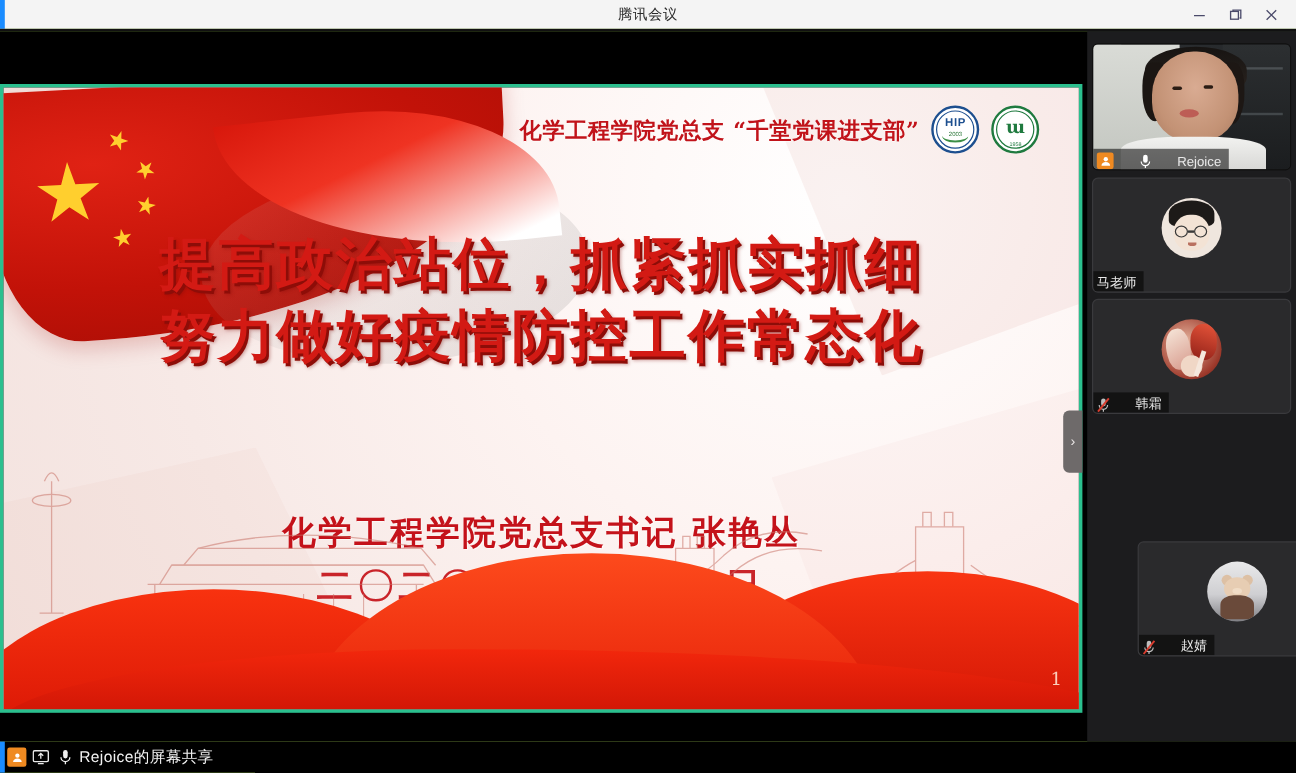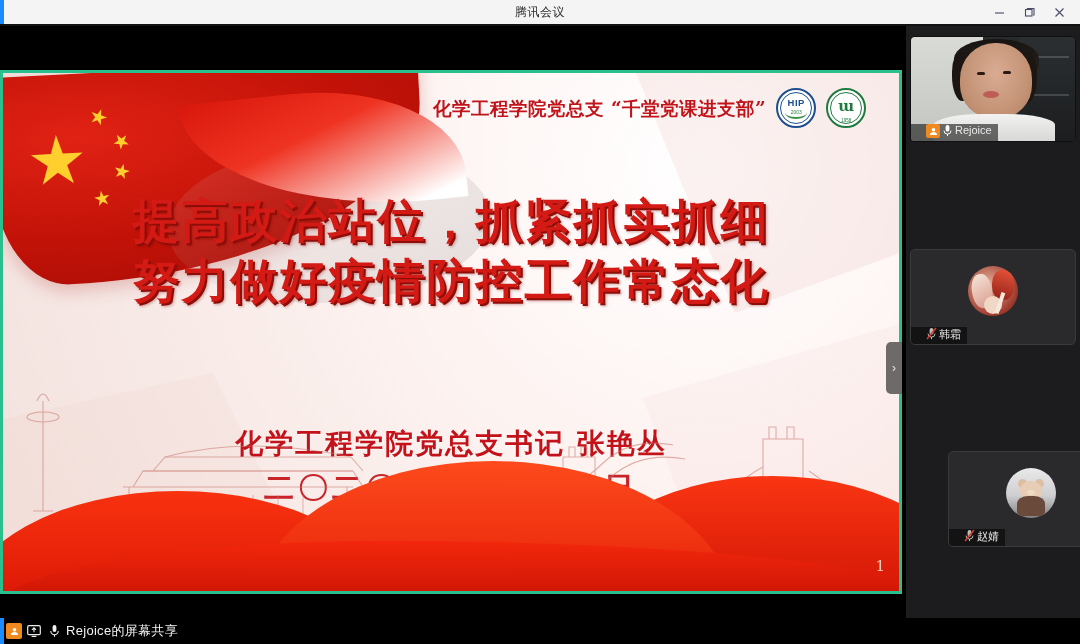--- a/index.html
+++ b/index.html
@@ -243,23 +243,23 @@
   .av-bear2 .b2-ear-l,.av-bear2 .b2-ear-r{ position:absolute; top:11px; width:9px; height:9px;
     background:#ddc0a4; border-radius:50%; }
   .av-bear2 .b2-ear-l{ left:12px;} .av-bear2 .b2-ear-r{ left:29px;}
   .av-bear2 .b2-body{ position:absolute; left:11px; top:28px; width:28px; height:20px;
     background:#6a4a3a; border-radius:40% 40% 20% 20%; }
   .av-bear2 .b2-snout{ position:absolute; left:21px; top:22px; width:8px; height:5px;
     background:#f0dcc6; border-radius:50%; }
 
   
   .chip {
-    position:absolute; left:0; bottom:0; height:17px; padding:0 6px 0 15px;
+    position:absolute; left:0; bottom:0; height:17px; padding:0 6px 0 3px;
     background:rgba(0,0,0,.55);
-    display:flex; align-items:flex-start; gap:2px;
+    display:flex; align-items:flex-end; gap:21px;
     color:#e9e9e9; font-size:11px; white-space:nowrap;
   }
   .badge-host {
     width:14px; height:14px; background:#ef8a21; border-radius:2px;
     display:flex; align-items:center; justify-content:center; flex:0 0 auto;
   }
   .badge-host svg { width:9px; height:9px; display:block; }
   .mic { width:11px; height:13px; flex:0 0 auto; }
   .mic svg { width:11px; height:13px; display:block; }
 
@@ -420,20 +420,33 @@
             <svg viewBox="0 0 11 13">
                 <rect x="3.6" y="1" width="3.8" height="6.6" rx="1.9" fill="#fff"></rect>
                 <path d="M2 6.6a3.5 3.5 0 0 0 7 0" fill="none" stroke="#fff" stroke-width="1"></path>
                 <path d="M5.5 10.1v2" stroke="#fff" stroke-width="1"></path>
               </svg>
           </span>
           <span>Rejoice</span>
         </div>
       </div>
 
+      <div class="tile t1">
+        <div class="avatar av-glasses">
+          <div class="a-hair"></div>
+            <div class="a-face"></div>
+          <div class="g-l"></div>
+            <div class="g-r"></div>
+            <div class="g-br"></div>
+          <div class="a-mouth"></div>
+        </div>
+        <div class="chip">
+          <span>马老师</span>
+        </div>
+      </div>
 
       <div class="tile t2">
         <div class="avatar av-opera">
           <div class="p1"></div>
             <div class="p2"></div>
             <div class="p3"></div>
             <div class="p4"></div>
         </div>
         <div class="chip">
           <span class="mic">

